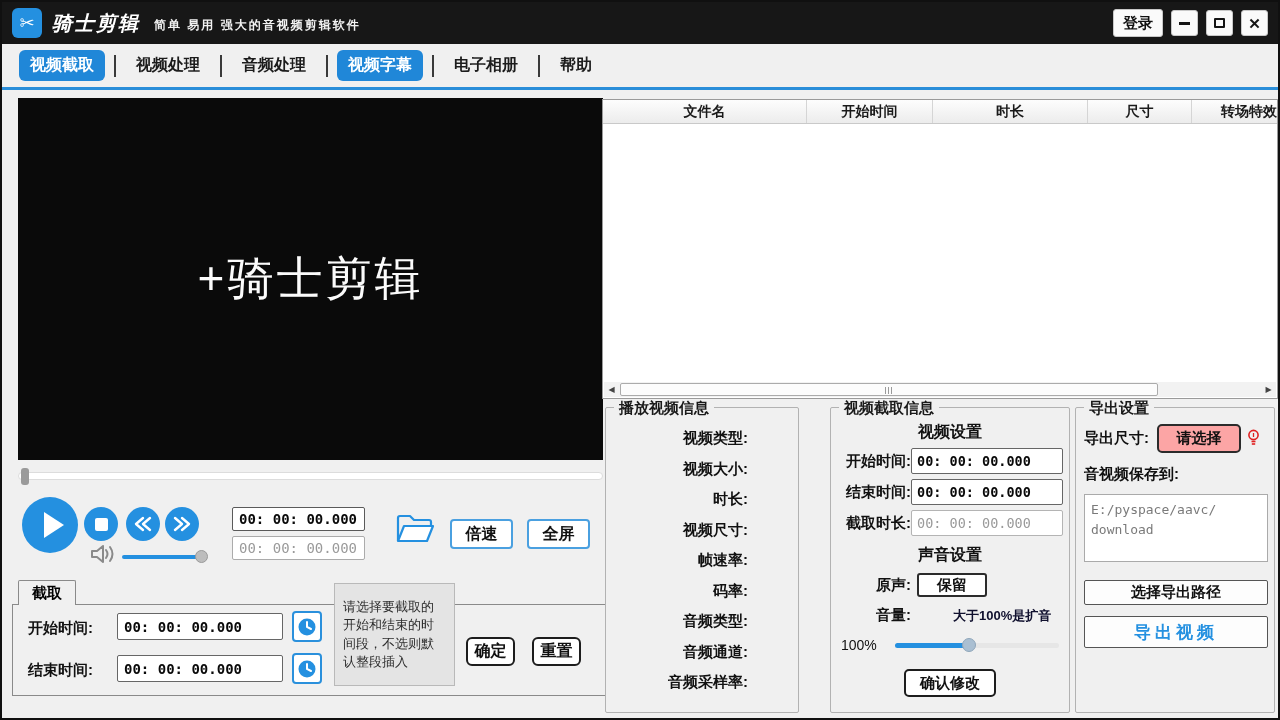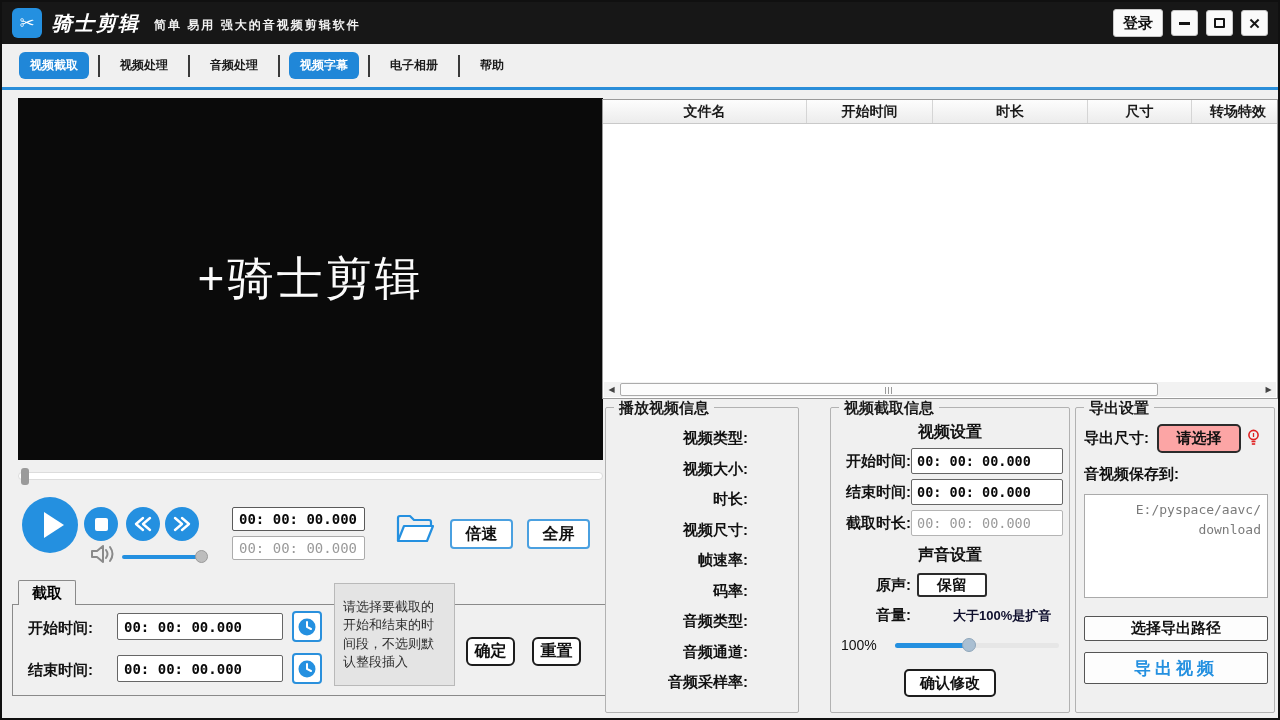--- a/index.html
+++ b/index.html
@@ -21,21 +21,21 @@
               font-size:15px; font-weight:bold; color:#111; cursor:pointer; }
   .winbtn { width:27px; height:26px; background:#fafafa; border:1px solid #c8c8c8; border-radius:3px;
             display:flex; align-items:center; justify-content:center; cursor:pointer; }
   .glyph-min { width:11px; height:3px; background:#141414; }
   .glyph-max { width:11px; height:10px; border:2px solid #141414; border-radius:1px; }
   .glyph-close { font-size:15px; font-weight:bold; color:#141414; line-height:1; }
 
   
   .tabbar { height:46px; background:#f0f0f0; border-bottom:3px solid #2a8ed9;
             display:flex; align-items:center; padding-left:8px; }
-  .tab { padding:5px 11px; font-size:12px; font-weight:bold; color:#1c1c1c; margin:0 9px; cursor:pointer;
+  .tab { padding:5px 11px; font-size:16px; font-weight:bold; color:#1c1c1c; margin:0 9px; cursor:pointer;
          border-radius:6px; white-space:nowrap; }
   .tab.active { background:#2087d8; color:#fff; }
   .tabsep { width:2px; height:22px; background:#3a3a3a; }
 
   
   .content { position:relative; height:625px; }
   .left-pane  { position:absolute; left:8px; top:0; width:600px; height:625px; }
   .right-pane { position:absolute; left:600px; top:4px; width:676px; height:625px; }
 
   
@@ -96,21 +96,21 @@
               border-radius:6px; font-size:16px; font-weight:bold; color:#111; cursor:pointer; }
   .ok-btn { left:453px; } .reset-btn { left:519px; }
 
   
   .file-table { position:absolute; left:0; top:5px; width:676px; height:300px; background:#fff;
                 border:1px solid #9a9a9a; }
   .ft-header { display:grid; grid-template-columns:204px 126px 155px 104px 1fr; height:24px;
                background:linear-gradient(#fdfdfd,#ececec); border-bottom:1px solid #c9c9c9; }
   .ft-header > div { font-size:14px; font-weight:600; color:#1a1a1a; display:flex; align-items:center;
                      justify-content:center; border-right:1px solid #d5d5d5; }
-  .ft-header > div:last-child { justify-content:flex-end; padding-right:11px; border-right:none; }
+  .ft-header > div:last-child { justify-content:flex-end; padding-right:0; border-right:none; }
   .ft-body { height:259px; }
   .hscroll { position:absolute; left:1px; right:1px; bottom:1px; height:15px; background:#f2f2f2;
              display:flex; align-items:center; }
   .hs-arrow { width:15px; height:15px; display:flex; align-items:center; justify-content:center;
               font-size:8px; color:#444; cursor:pointer; }
   .hs-thumb { position:relative; height:13px; width:538px; margin-left:1px; background:#fcfcfc;
               border:1px solid #ababab; border-radius:2px; cursor:pointer; }
   .hs-grip { position:absolute; left:50%; top:3px; width:8px; height:7px; transform:translateX(-50%);
              background:repeating-linear-gradient(90deg,#9a9a9a 0 1px,transparent 1px 3px); }
   .hs-space { flex:1; }
@@ -149,23 +149,23 @@
                  border:2px solid #1d1d1d; border-radius:5px; font-size:15px; font-weight:bold; color:#111;
                  cursor:pointer; }
 
   .ex-body { padding:16px 8px 0 8px; }
   .ex-row1 { display:flex; align-items:center; }
   .ex-lbl { font-size:15px; font-weight:bold; color:#111; }
   .choose-size-btn { margin-left:8px; width:84px; height:29px; background:#fca5a5; border:2px solid #2b2b2b;
                      border-radius:5px; font-size:15px; font-weight:bold; color:#111; cursor:pointer; }
   .bulb { margin-left:6px; }
   .saveto { margin-top:12px; font-size:15px; font-weight:bold; color:#111; }
-  .path-box { margin-top:10px; width:184px; height:104px; background:#fff; border:1px solid #aaa;
+  .path-box { margin-top:10px; width:184px; height:68px; background:#fff; border:1px solid #aaa;
               font-family:"DejaVu Sans Mono","Liberation Mono",monospace; font-size:13px; color:#7a7a7a;
-              padding:5px 6px; white-space:pre-line; line-height:1.5;text-align:right; }
+              padding:5px 6px; white-space:pre-line; line-height:1.5; }
   .choose-path-btn { margin-top:18px; width:184px; height:25px; background:#fdfdfd; border:1px solid #555;
                      border-radius:2px; font-size:15px; font-weight:600; color:#111; cursor:pointer; }
   .export-btn { margin-top:11px; width:184px; height:32px; background:#fdfdfd; border:1px solid #555;
                 border-radius:2px; font-size:17px; font-weight:bold; color:#2490e0; letter-spacing:4px;
                 cursor:pointer; }
 </style>
 </head>
 <body>
 
 <div class="window">

